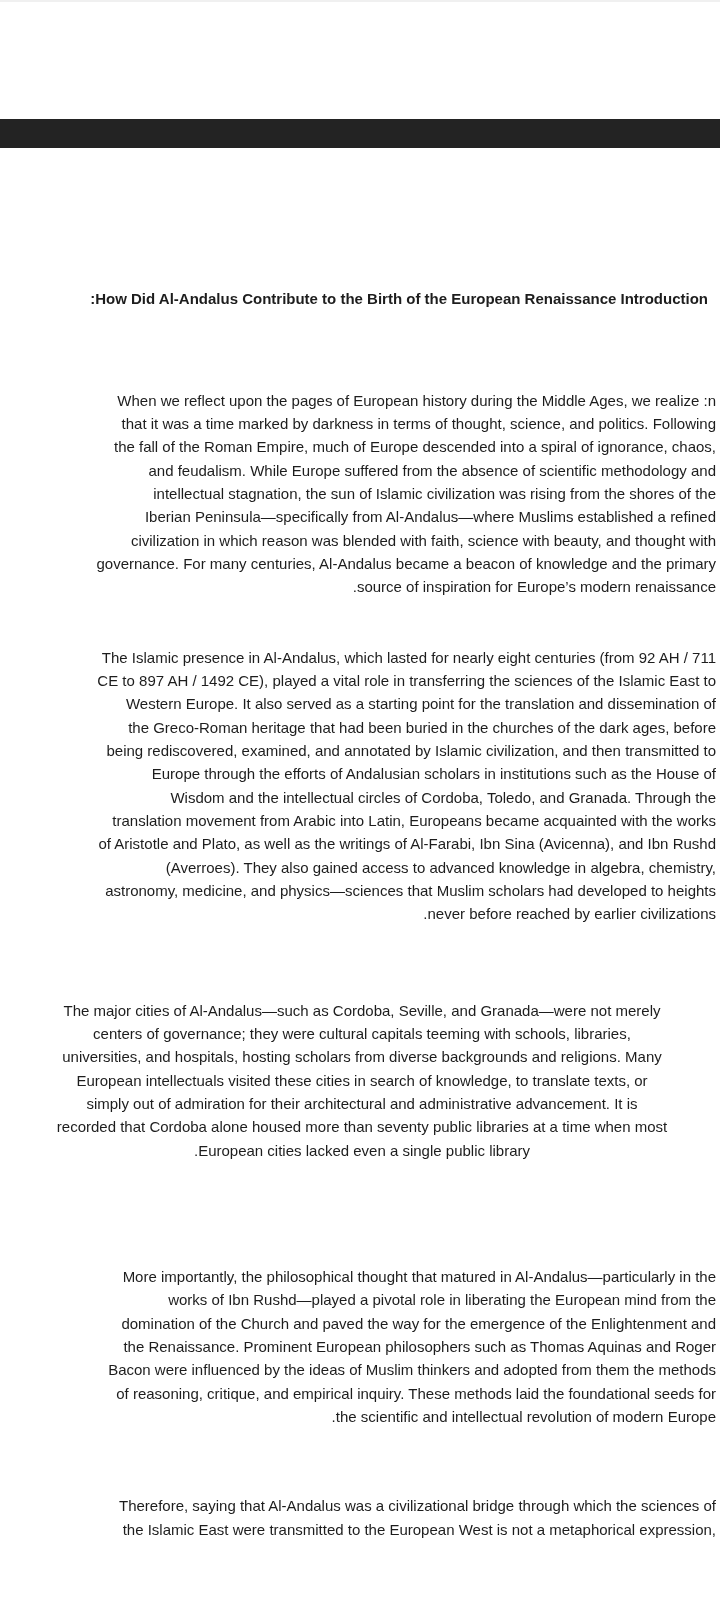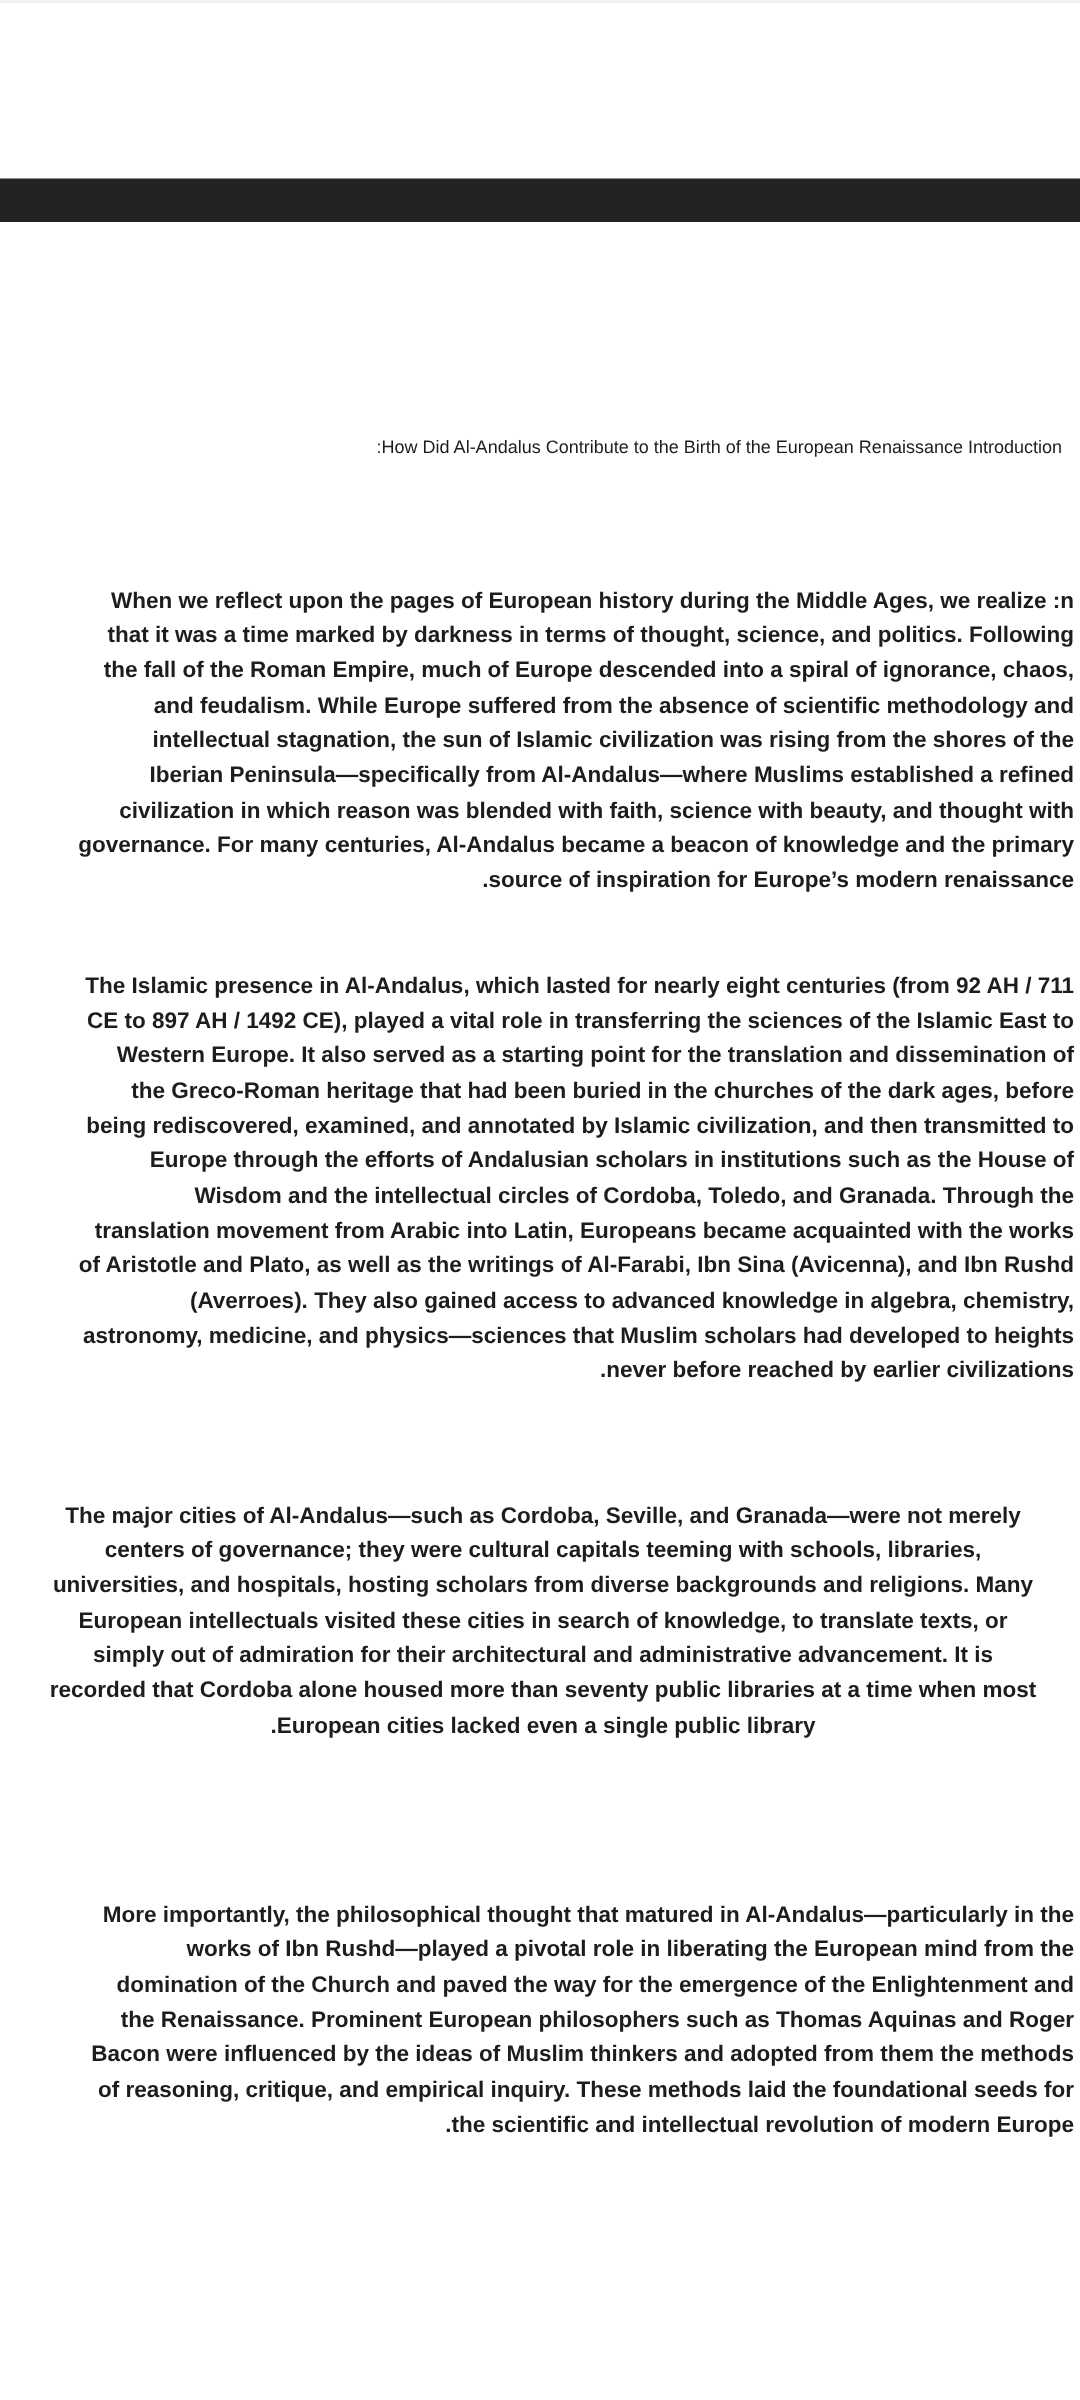--- a/index.html
+++ b/index.html
@@ -17,25 +17,25 @@
   .content {
     padding: 116px 4px 0 8px;
     text-align: right;
     font-size: 15px;
     line-height: 23.3px;
     white-space: pre-line;
   }
   .doc-title {
     margin: 0;
     padding-right: 8px;
-    font-size: 12px;
-    font-weight: 400;
+    font-size: 15px;
+    font-weight: 700;
     line-height: 23.3px;
   }
-  .para { margin: 0; font-weight: bold; }
+  .para { margin: 0; }
   .para-1 { margin-top: 55px; }
   .para-2 { margin-top: 24px; }
   .para-3 { margin-top: 50px; text-align: center; }
   .para-4 { margin-top: 80px; }
   .para-5 { margin-top: 43px; }
   .spacer-bottom { height: 111px; background: #ffffff; }
 </style>
 </head>
 <body>
 
@@ -73,15 +73,17 @@
 simply out of admiration for their architectural and administrative advancement. It is
 recorded that Cordoba alone housed more than seventy public libraries at a time when most
 .European cities lacked even a single public library</p>
   <p class="para para-4">More importantly, the philosophical thought that matured in Al-Andalus—particularly in the
 works of Ibn Rushd—played a pivotal role in liberating the European mind from the
 domination of the Church and paved the way for the emergence of the Enlightenment and
 the Renaissance. Prominent European philosophers such as Thomas Aquinas and Roger
 Bacon were influenced by the ideas of Muslim thinkers and adopted from them the methods
 of reasoning, critique, and empirical inquiry. These methods laid the foundational seeds for
 .the scientific and intellectual revolution of modern Europe</p>
+  <p class="para para-5">Therefore, saying that Al-Andalus was a civilizational bridge through which the sciences of
+the Islamic East were transmitted to the European West is not a metaphorical expression,</p>
 </div>
 
 <div class="spacer-bottom"></div>
 
 </body></html>

